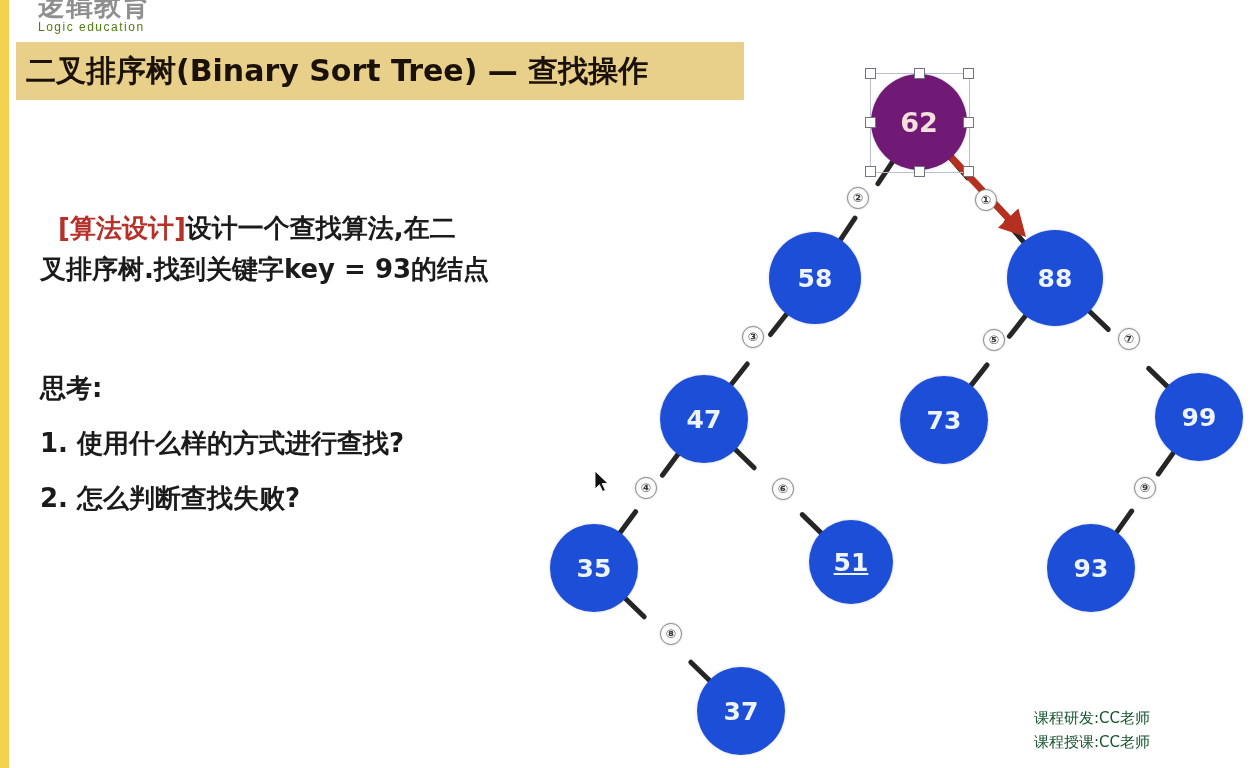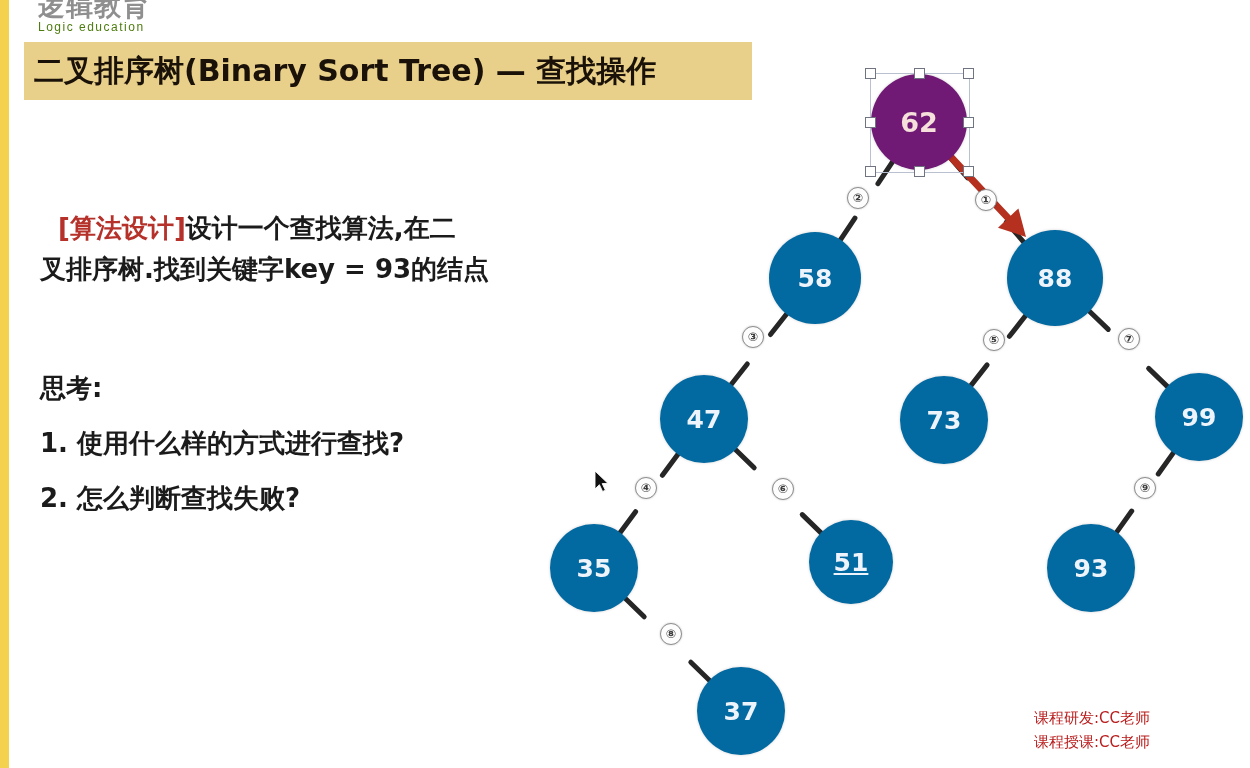--- a/index.html
+++ b/index.html
@@ -27,21 +27,21 @@
     line-height:28px;white-space:nowrap;
     font-family:"DejaVu Sans","Liberation Sans",sans-serif;
   }
   .logo-en{
     font-size:12px;color:#4d7c0f;letter-spacing:1.5px;
     line-height:14px;white-space:nowrap;margin-top:0px;
   }
 
   
   .title-banner{
-    position:absolute;left:24px;top:42px;width:728px;height:58px;
+    position:absolute;left:16px;top:42px;width:728px;height:58px;
     background:#e9d08a;
     display:flex;align-items:center;
   }
   .title-text{
     font-size:30px;font-weight:bold;color:#1a1208;
     letter-spacing:0px;white-space:nowrap;padding-left:10px;
     font-family:"DejaVu Sans","Liberation Sans",sans-serif;
   }
 
   
@@ -70,21 +70,21 @@
   .tree-area{position:absolute;left:0;top:0;width:1250px;height:768px;}
   .tree-svg{position:absolute;left:0;top:0;}
 
   .node{
     position:absolute;border-radius:50%;
     display:flex;align-items:center;justify-content:center;
     color:#eef4fb;font-weight:bold;
     font-family:"DejaVu Sans","Liberation Sans",sans-serif;
     box-shadow:0 0 3px rgba(0,0,0,.18);
   }
-  .node.blue{background:#0369a1;}
+  .node.blue{background:#1d4ed8;}
   .node.red{background:#701a75;color:#f6e0dc;}
 
   .edge-label{
     position:absolute;width:20px;height:20px;border-radius:50%;
     background:#fdfdfd;border:1.6px solid #8e8e8e;
     display:flex;align-items:center;justify-content:center;
     font-size:12px;font-weight:bold;color:#3a3a3a;
     font-family:"DejaVu Sans","Liberation Sans",sans-serif;
     box-shadow:0 0 2px rgba(0,0,0,.25);
   }
@@ -96,21 +96,21 @@
   .sel-handle{
     position:absolute;width:9px;height:9px;background:#ffffff;
     border:1px solid #6f7480;
   }
 
   
   .watermark{
     position:absolute;right:100px;bottom:14px;text-align:left;
   }
   .wm-line{
-    font-size:15px;color:#b91c1c;line-height:24px;white-space:nowrap;
+    font-size:15px;color:#14532d;line-height:24px;white-space:nowrap;
     font-family:"DejaVu Sans","Liberation Sans",sans-serif;
   }
 
   
   .cursor{position:absolute;left:594px;top:470px;}
 </style>
 </head>
 <body>
 
 <div id="stage">

